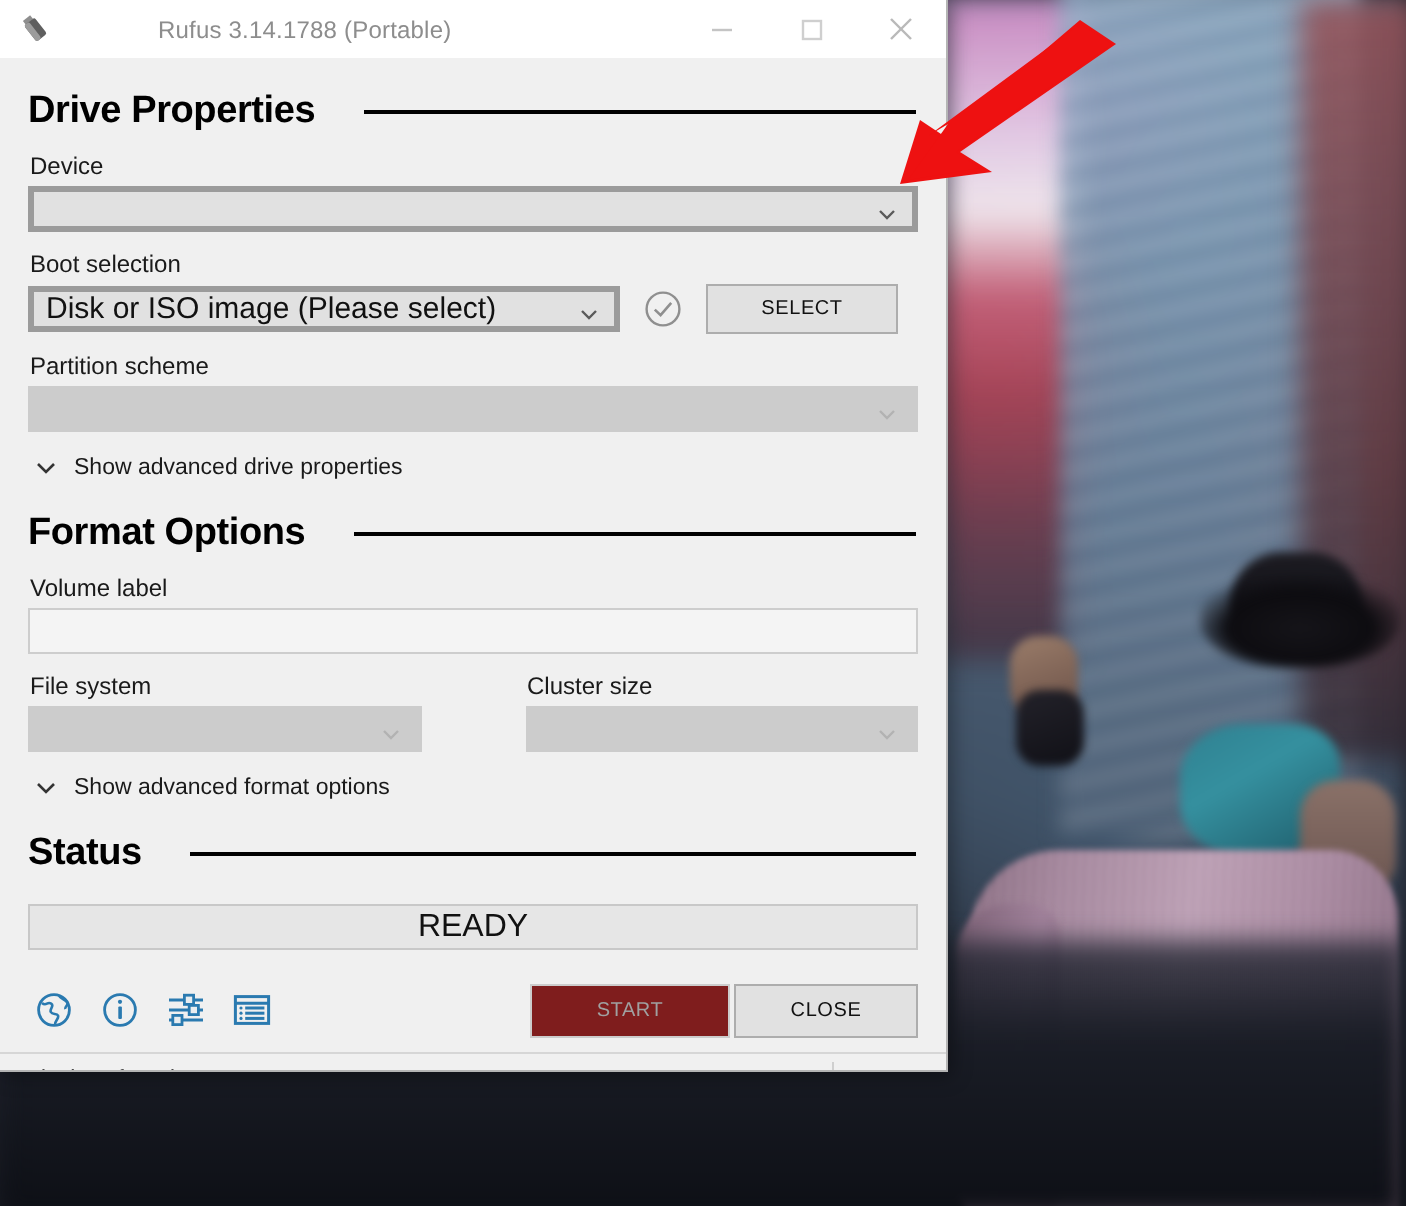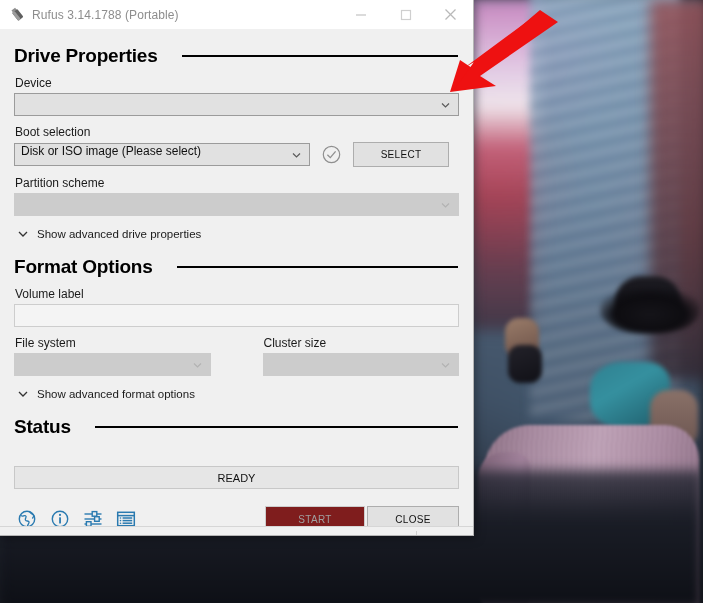--- a/index.html
+++ b/index.html
@@ -158,20 +158,21 @@
     border: 1px solid #b4b4b4;
     border-top: none; border-left: none;
     box-shadow: 2px 2px 9px rgba(0,0,0,.35);
     overflow: hidden;
   }
   #titlebar {
     height: 29px;
     background: #ffffff;
     display: flex; align-items: center;
     position: relative;
+    gap: 47px;
   }
   #titlebar-icon {
     margin-left: 8px; width: 18px; height: 18px;
     display: flex; align-items: center; justify-content: center;
   }
   #titlebar-text {
     margin-left: 6px;
     font-size: 12px;
     color: #8d8d8d;
     letter-spacing: .1px;
@@ -210,25 +211,25 @@
 
   .field-label {
     font-size: 12px;
     color: #1a1a1a;
     margin: 9px 0 3px 1px;
   }
 
   
   .combo {
     height: 23px;
-    border: 1px solid #ec4899;
+    border: 3px solid #ec4899;
     background: #e1e1e1;
-    display: flex; align-items: flex-start;
+    display: flex; align-items: center;
     position: relative;
-    font-size: 12px;
+    font-size: 15px;
     color: #111;
   }
   .combo.enabled { background: #e1e1e1; border-color: #9b9b9b; }
   .combo.disabled { background: #cccccc; border-color: #cccccc; color: #9a9a9a; }
   .combo .txt { padding-left: 6px; white-space: nowrap; overflow: hidden; }
   .combo .chev {
     position: absolute; right: 7px; top: 50%;
     transform: translateY(-50%);
     width: 11px; height: 11px;
   }
@@ -250,23 +251,23 @@
     color: #1a1a1a;
     margin-left: 3px;
   }
   .disclosure svg { flex: none; }
 
   .statusbox {
     height: 23px;
     border: 1px solid #c8c8c8;
     background: #e6e6e6;
     display: flex; align-items: center; justify-content: center;
-    font-size: 11px;
+    font-size: 16px;
     color: #111;
-    margin-top: 28px;
+    margin-top: 14px;
   }
 
   #actionrow {
     display: flex; align-items: center;
     margin-top: 16px;
     height: 28px;
   }
   #toolicons { display: flex; align-items: center; gap: 13px; margin-left: 3px; }
   .toolicon { width: 20px; height: 20px; color: #2a7ab0; display: block; }
 

